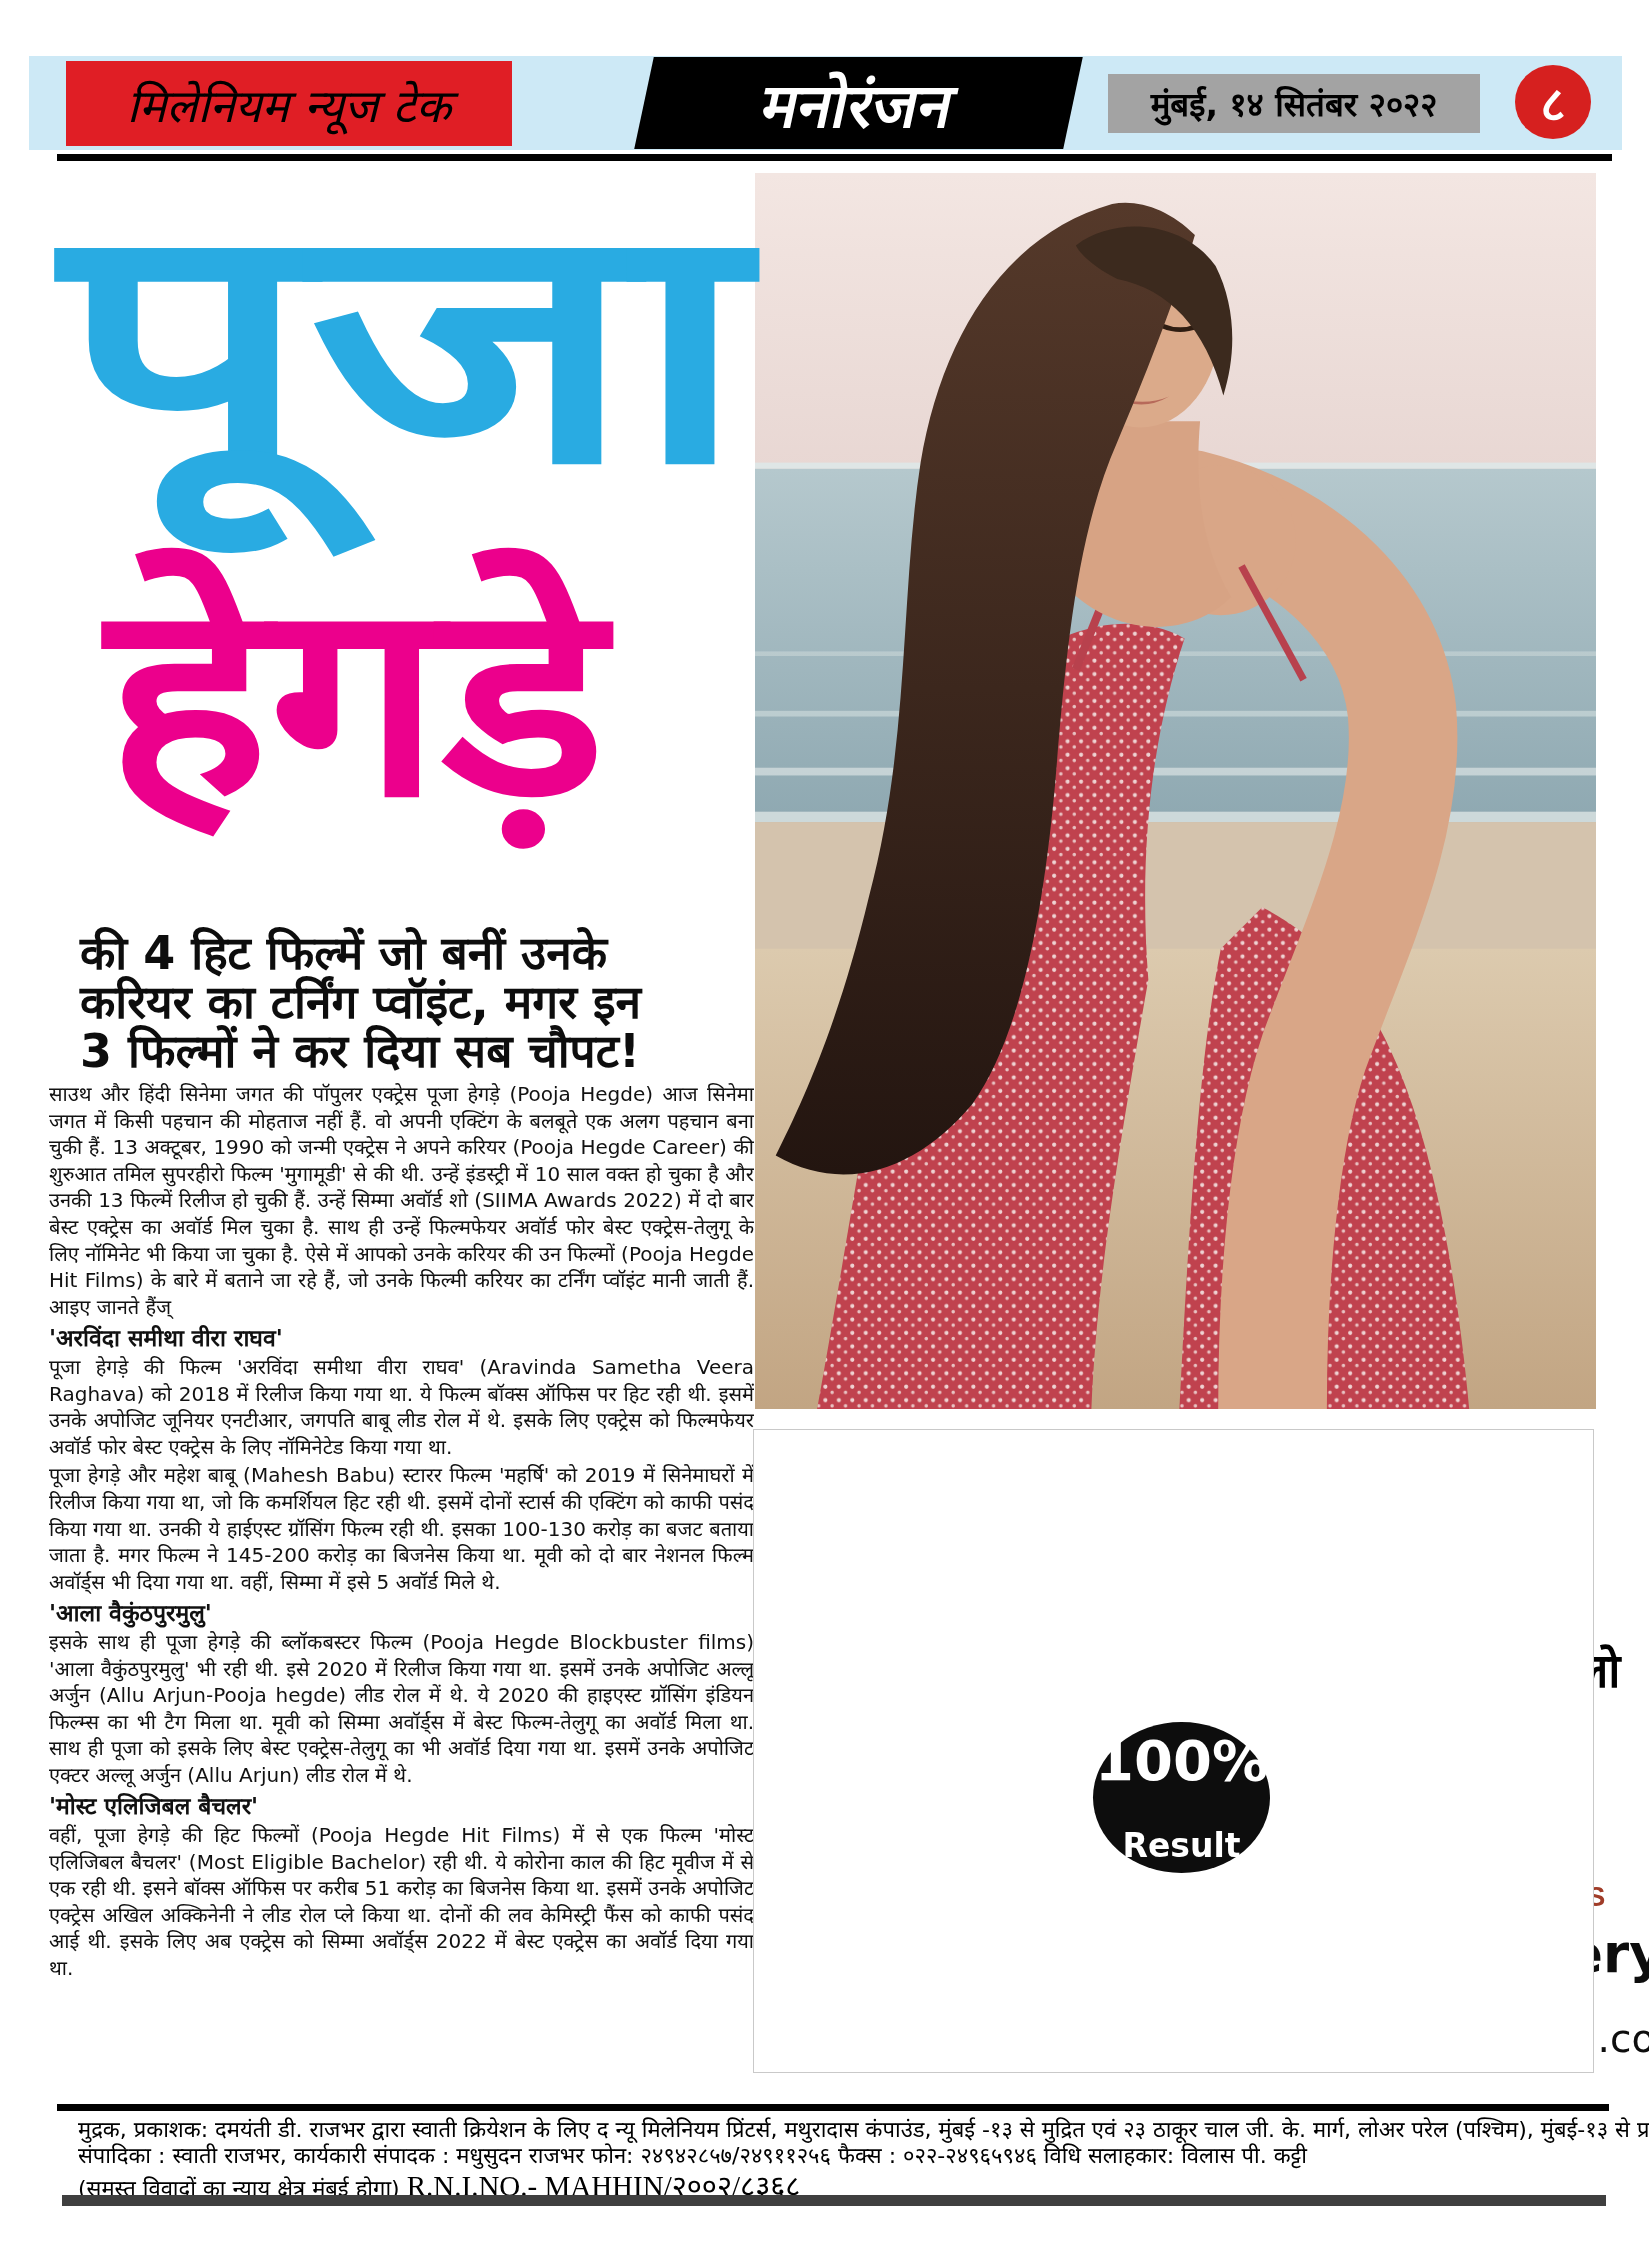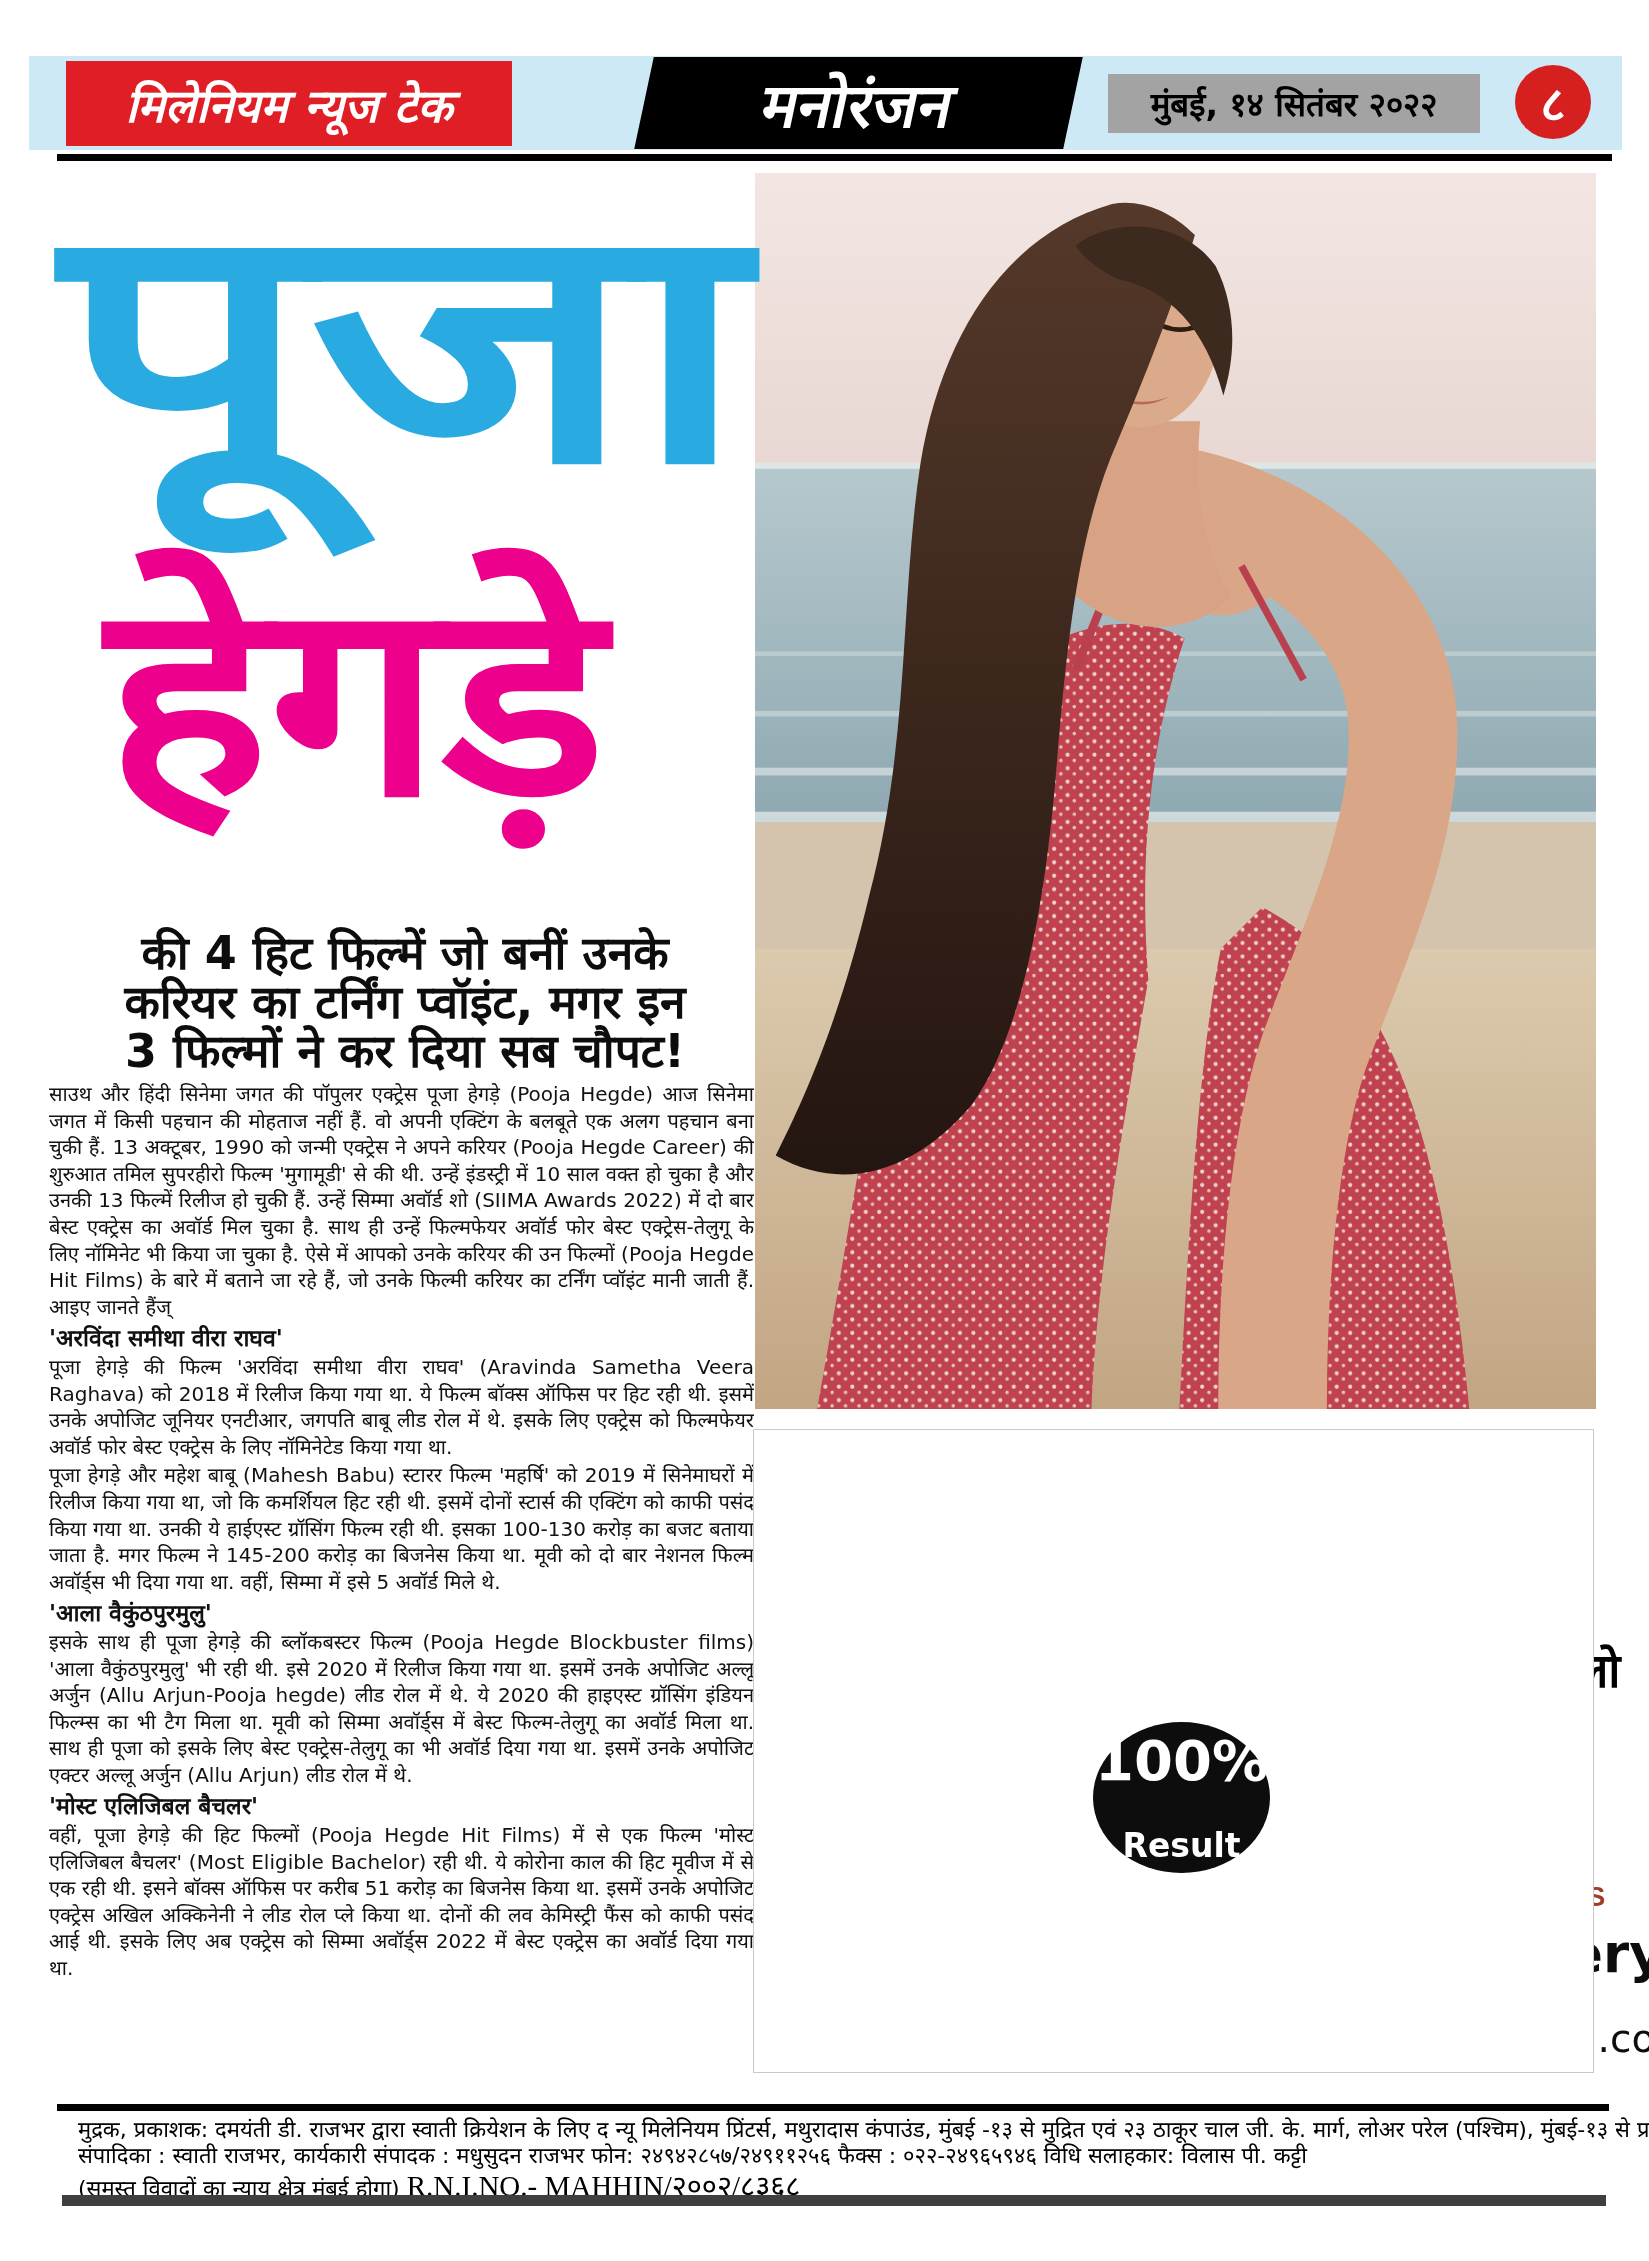--- a/index.html
+++ b/index.html
@@ -4,38 +4,38 @@
 <style>
   html,body{margin:0;padding:0;background:#ffffff;}
   .page{position:relative;width:1650px;height:2261px;background:#ffffff;overflow:hidden;
         font-family:"DejaVu Sans","Liberation Sans",sans-serif;}
   .abs{position:absolute;}
 
   
   .mast-strip{left:28.5px;top:56px;width:1593px;height:94px;background:#cde9f6;}
   .brand-box{left:66px;top:61px;width:446px;height:85px;background:#e01e25;
              display:flex;align-items:center;justify-content:center;}
-  .brand-box span{color:#ffffff;font-size:46px;font-weight:bold;font-style:italic;white-space:nowrap;}
+  .brand-box span{color:#000000;font-size:46px;font-weight:normal;font-style:italic;white-space:nowrap;}
   .section-box{left:644px;top:57px;width:429px;height:92px;background:#000;
                transform:skewX(-12deg);display:flex;align-items:center;justify-content:center;}
   .section-box span{color:#fff;font-size:61px;font-weight:bold;white-space:nowrap;}
   .date-box{left:1108px;top:74px;width:372px;height:59px;background:#a3a3a3;
             display:flex;align-items:center;justify-content:center;}
   .date-box span{color:#000;font-size:33px;font-weight:bold;white-space:nowrap;}
   .page-circle{left:1515px;top:65px;width:76px;height:74px;background:#d6201f;border-radius:50%;
                display:flex;align-items:center;justify-content:center;}
   .page-circle span{color:#fff;font-size:48px;font-weight:bold;}
   .rule-top{left:57px;top:154px;width:1555px;height:7.2px;background:#000;}
 
   
   .hl-blue{left:61px;top:171px;font-size:331px;line-height:1.05;font-weight:bold;color:#29abe2;
            transform:scaleX(1.32);transform-origin:left top;white-space:nowrap;z-index:5;}
   .hl-pink{left:106px;top:559px;font-size:269px;line-height:1.05;font-weight:bold;color:#ec008c;
            transform:scaleX(1.14);transform-origin:left top;white-space:nowrap;z-index:5;}
-  .subhead{left:52px;top:929px;width:706px;z-index:5;text-align:center;}
+  .subhead{left:80px;top:929px;width:706px;z-index:5;}
   .subhead div{font-size:46px;line-height:1.06;font-weight:bold;color:#0d0d0d;white-space:nowrap;}
 
   
   .photo{left:755px;top:173px;width:841px;height:1236px;z-index:1;}
   .photo svg{display:block;width:100%;height:100%;}
 
   
   .article{left:49px;top:1081px;width:705px;height:1009px;overflow:hidden;color:#111;}
   .article p{margin:0 0 2.1px 0;font-size:20px;line-height:1.33;text-align:justify;}
   .article h3{margin:5.2px 0 3.1px 0;font-size:23px;line-height:1.1;font-weight:bold;}

